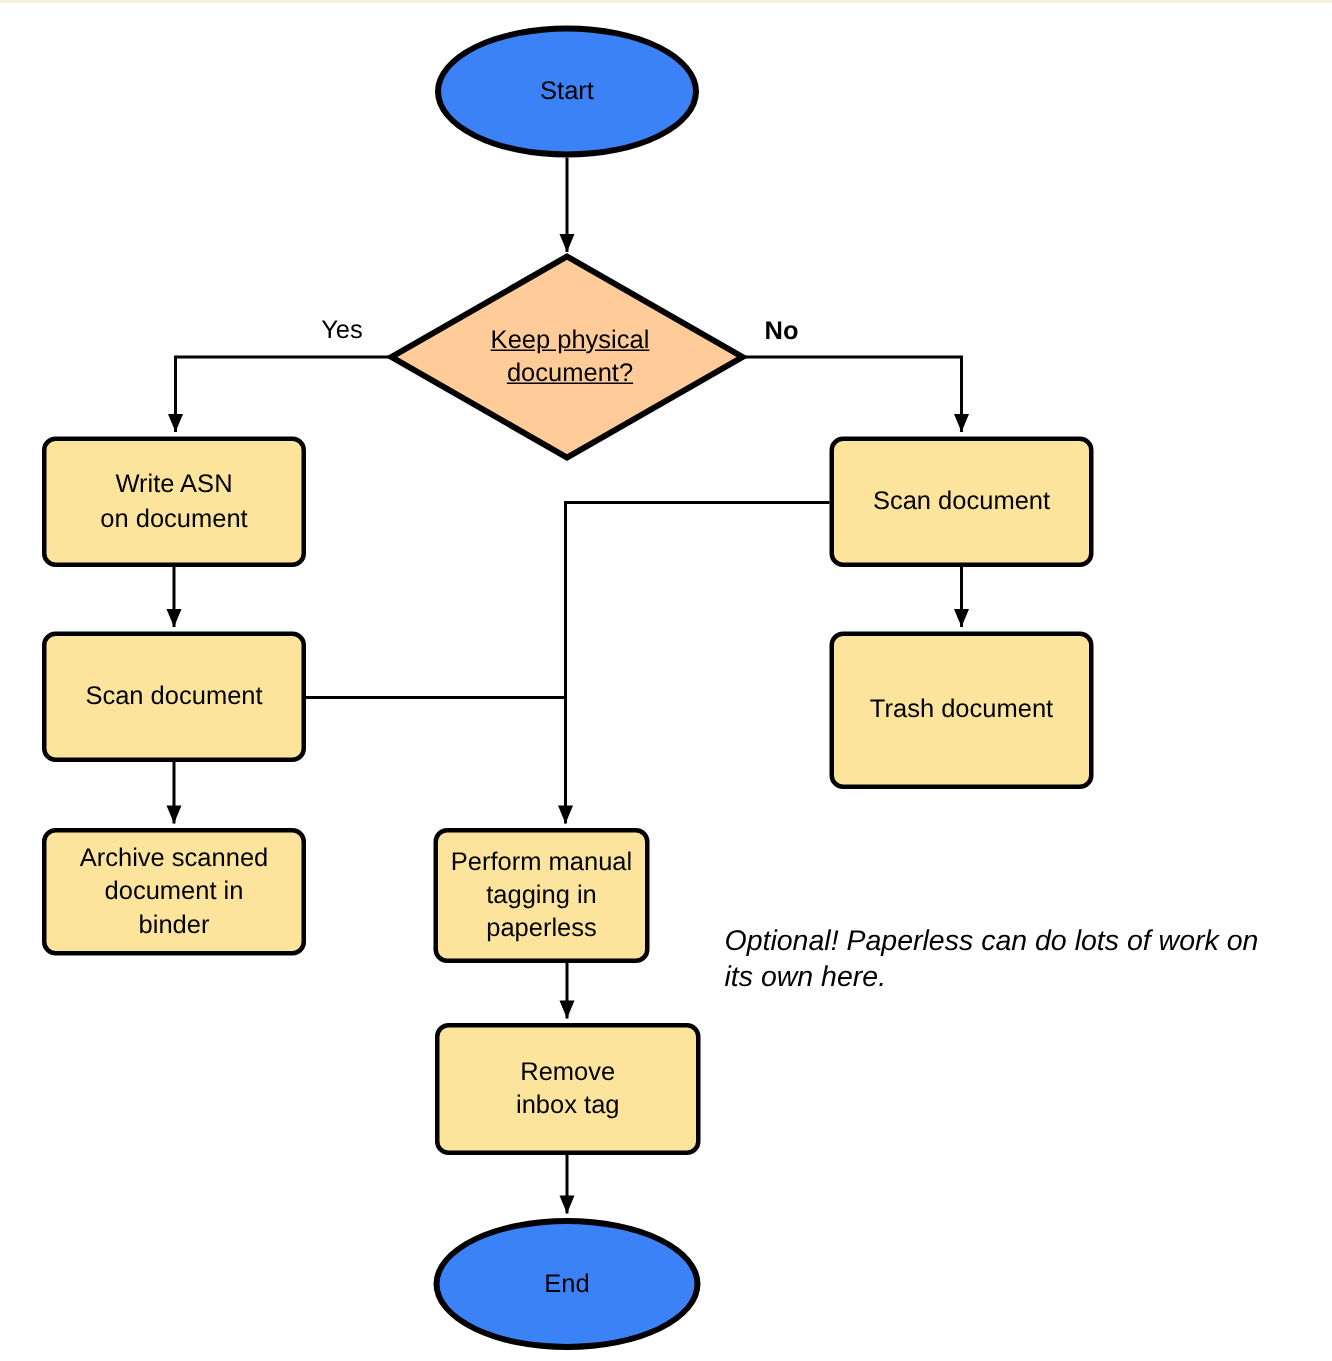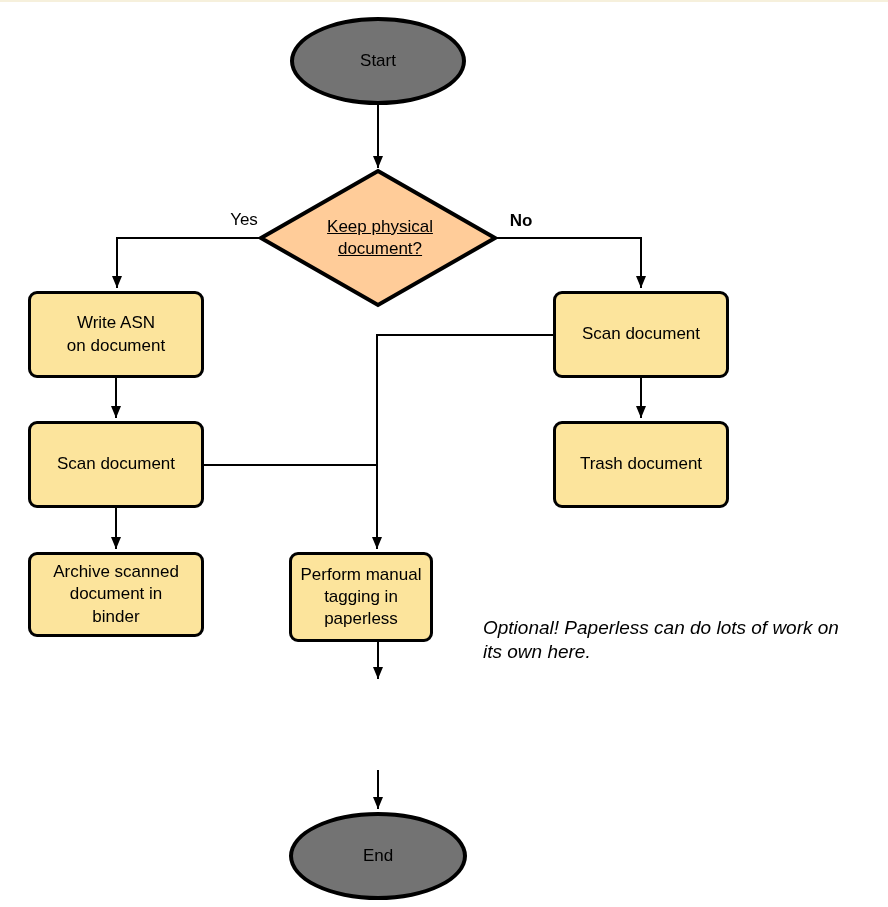--- a/index.html
+++ b/index.html
@@ -27,21 +27,21 @@
     display: flex;
     align-items: center;
     justify-content: center;
     text-align: center;
     font-size: 17px;
     line-height: 1.3;
     white-space: pre-line;
     box-sizing: border-box;
   }
   .terminal {
-    background: #737373;
+    background: #3b82f6;
     border: 4px solid #000000;
     border-radius: 50%;
     text-align: center;
   }
   .process {
     background: #FCE49C;
     border: 3px solid #000000;
     border-radius: 9px;
   }
   .diamond-label {
@@ -101,21 +101,21 @@
 
   <div class="node terminal" style="left:290px; top:17px; width:176px; height:88px;">
     <span>Start</span>
   </div>
 
   <div class="diamond-label" style="left:293px; top:214px; width:174px; height:48px;text-decoration:underline;">
     <span>Keep physical
 document?</span>
   </div>
 
-  <div class="edge-label" style="left:220px; top:210px; width:48px;">
+  <div class="edge-label" style="left:204px; top:210px; width:48px;">
     <span>Yes</span>
   </div>
 
   <div class="edge-label" style="left:497px; top:211px; width:48px;font-weight:bold;">
     <span>No</span>
   </div>
 
   <div class="node process" style="left:28px; top:291px; width:176px; height:87px;">
     <span>Write ASN
 on document</span>
@@ -128,35 +128,39 @@
   <div class="node process" style="left:28px; top:552px; width:176px; height:85px;">
     <span>Archive scanned
 document in
 binder</span>
   </div>
 
   <div class="node process" style="left:553px; top:291px; width:176px; height:87px;">
     <span>Scan document</span>
   </div>
 
-  <div class="node process" style="left:553px; top:421px; width:176px; height:87px;">
+  <div class="node process" style="left:553px; top:421px; width:176px; height:105px;">
     <span>Trash document</span>
   </div>
 
   <div class="node process" style="left:289px; top:552px; width:144px; height:90px;">
     <span>Perform manual
 tagging in
 paperless</span>
   </div>
 
   <div class="note" style="left:483px; top:591px; width:420px;">
     <span>Optional! Paperless can do lots of work on
 its own here.</span>
   </div>
 
+  <div class="node process" style="left:290px; top:682px; width:177px; height:88px;">
+    <span>Remove
+inbox tag</span>
+  </div>
 
   <div class="node terminal" style="left:289px; top:812px; width:178px; height:88px;">
     <span>End</span>
   </div>
 
   <div class="bottom-edge"></div>
 
 </div>
 
 </body></html>

